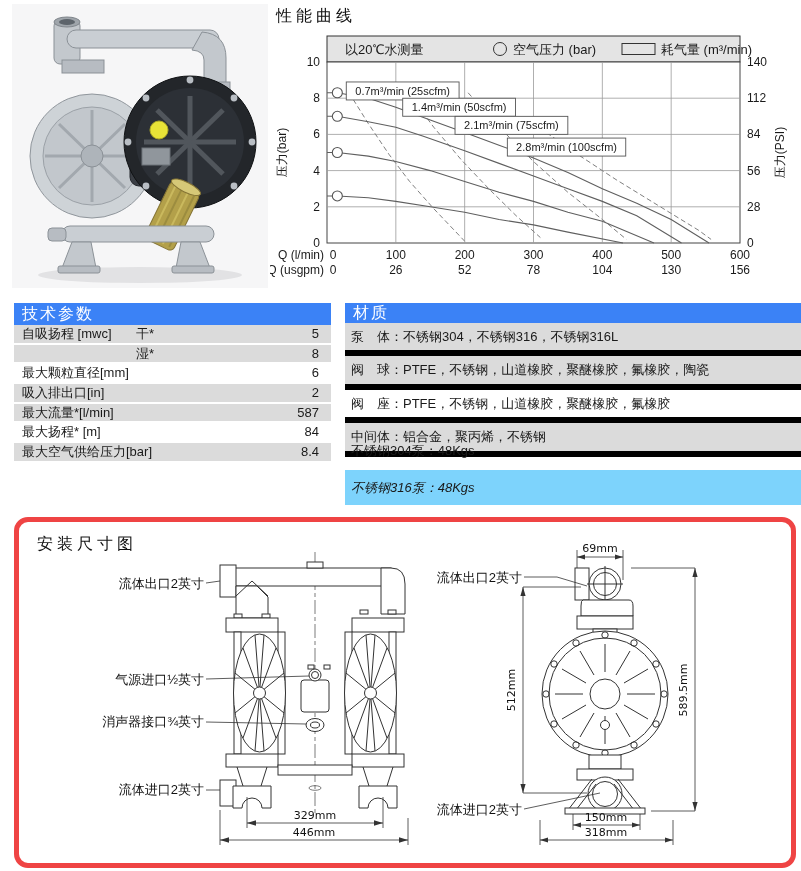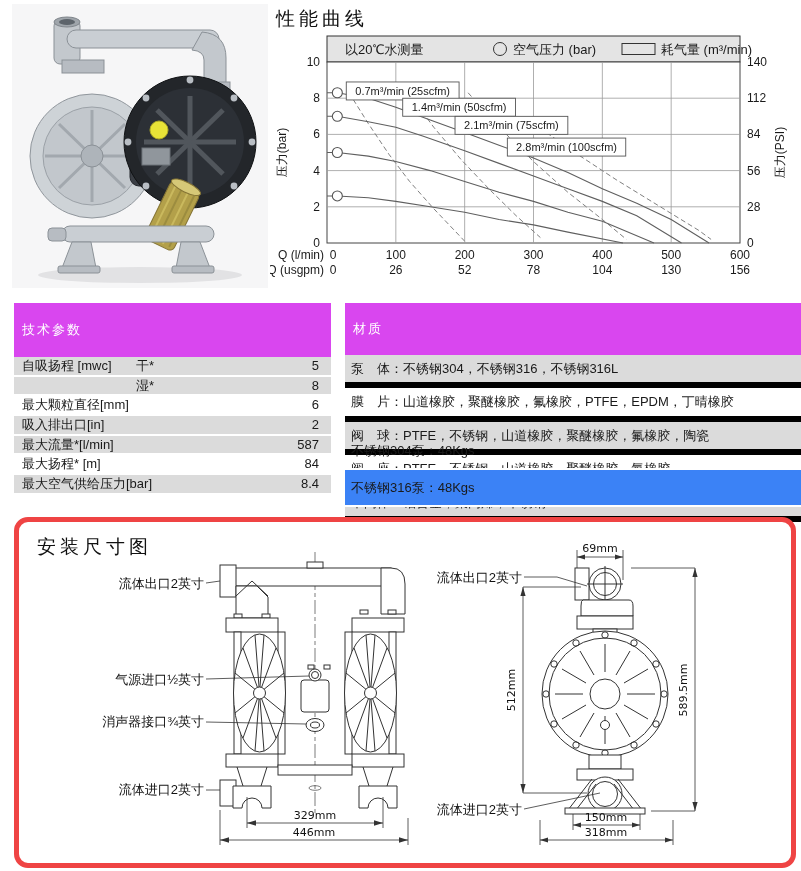--- a/index.html
+++ b/index.html
@@ -1,39 +1,39 @@
 <!DOCTYPE html>
 <html><head>
 <meta charset="utf-8">
 <style>
   html,body{margin:0;padding:0;background:#fff;}
   body{width:801px;height:871px;position:relative;font-family:"Liberation Sans",sans-serif;color:#1a1a1a;overflow:hidden;}
   .abs{position:absolute;}
   
-  .big-title{font-size:19px;letter-spacing:4px;color:#111;}
+  .big-title{font-size:16px;letter-spacing:4px;color:#111;}
   
   #photo{left:12px;top:4px;width:256px;height:284px;}
   
   #chart{left:270px;top:32px;width:531px;height:258px;}
   #chart-svg text{font-family:"Liberation Sans",sans-serif;fill:#1a1a1a;}
   
-  .sec-header{background:#d946ef;color:#fff;font-size:13px;height:20px;line-height:20px;padding:16px 8px;letter-spacing:2px;}
+  .sec-header{background:#3b82f6;color:#fff;font-size:16px;height:20px;line-height:20px;padding:0 8px;letter-spacing:2px;}
   #tech{left:14px;top:303px;width:317px;font-size:13px;}
   #tech .sec-header{height:22px;line-height:22px;}
   .trow{position:relative;display:flex;height:17.7px;line-height:17.7px;border-bottom:2px solid #fff;padding:0 0 0 8px;}
   .trow.g{background:#dbdbdb;}
   .trow .lbl{white-space:nowrap;}
   .trow .sub{position:absolute;left:122px;top:0;}
   .trow .val{margin-left:auto;width:56px;text-align:right;padding-right:12px;}
   #materials{left:345px;top:303px;width:456px;font-size:13px;}
   .mrow{height:19.4px;line-height:19.4px;border-bottom:6px solid #000000;padding:4px 6px;white-space:nowrap;}
   .mrow.g{background:#dbdbdb;}
   #weight{left:345px;top:433px;width:456px;font-size:13px;}
   .wrow{height:19px;line-height:19px;border-bottom:2px solid #fff;padding:8px 6px;}
-  .wrow.g{background:#3b82f6;}
+  .wrow.g{background:#7dd3fc;font-style:italic;}
   
   #install{left:14px;top:517px;width:772px;height:341px;border:5px solid #ef4444;border-radius:14px;}
   #install .big-title{left:18px;top:12px;}
   #install-svg{position:absolute;left:0;top:0;width:772px;height:341px;}
   #install-svg .iv{stroke:#333;fill:none;stroke-width:1;}
   #install-svg .ivf{stroke:#333;fill:#fff;stroke-width:1;}
   #install-svg .thin{stroke:#444;fill:none;stroke-width:0.7;}
   #install-svg .dim{stroke:#333;fill:none;stroke-width:0.8;}
   #install-svg .ah{fill:#333;stroke:none;}
   #install-svg text{fill:#111;}
@@ -222,21 +222,20 @@
   <div class="trow g">
       <span class="lbl">最大空气供给压力[bar]</span>
       <span class="sub"></span>
       <span class="val">8.4</span>
     </div>
 </div>
 
 <div id="materials" class="abs">
   <div class="sec-header">材质</div>
   <div class="mrow g">泵　体：不锈钢304，不锈钢316，不锈钢316L</div>
-  <div class="mrow">膜　片：山道橡胶，聚醚橡胶，氟橡胶，PTFE，EPDM，丁晴橡胶</div>
   <div class="mrow g">阀　球：PTFE，不锈钢，山道橡胶，聚醚橡胶，氟橡胶，陶瓷</div>
   <div class="mrow">阀　座：PTFE，不锈钢，山道橡胶，聚醚橡胶，氟橡胶</div>
   <div class="mrow g">中间体：铝合金，聚丙烯，不锈钢</div>
 </div>
 
 <div id="weight" class="abs">
   <div class="wrow">不锈钢304泵：48Kgs</div>
   <div class="wrow g">不锈钢316泵：48Kgs</div>
 </div>
 

